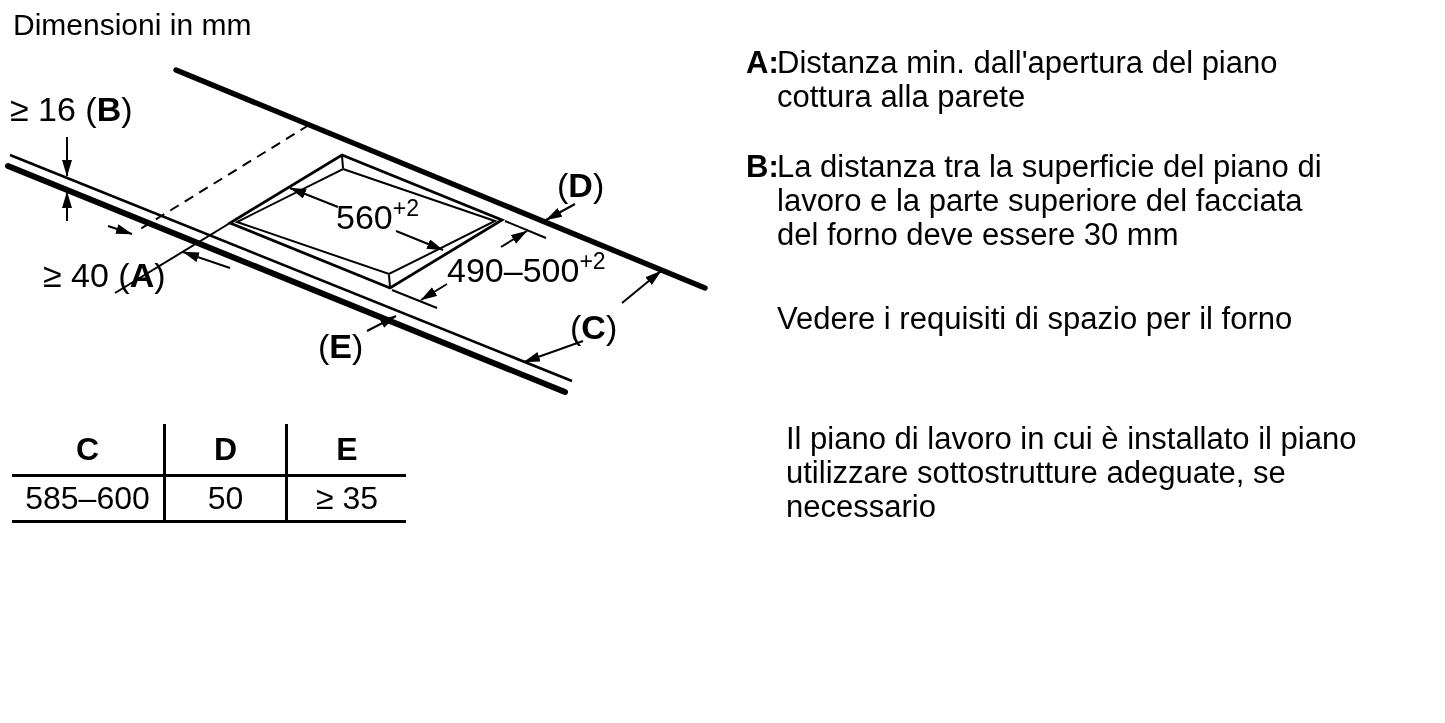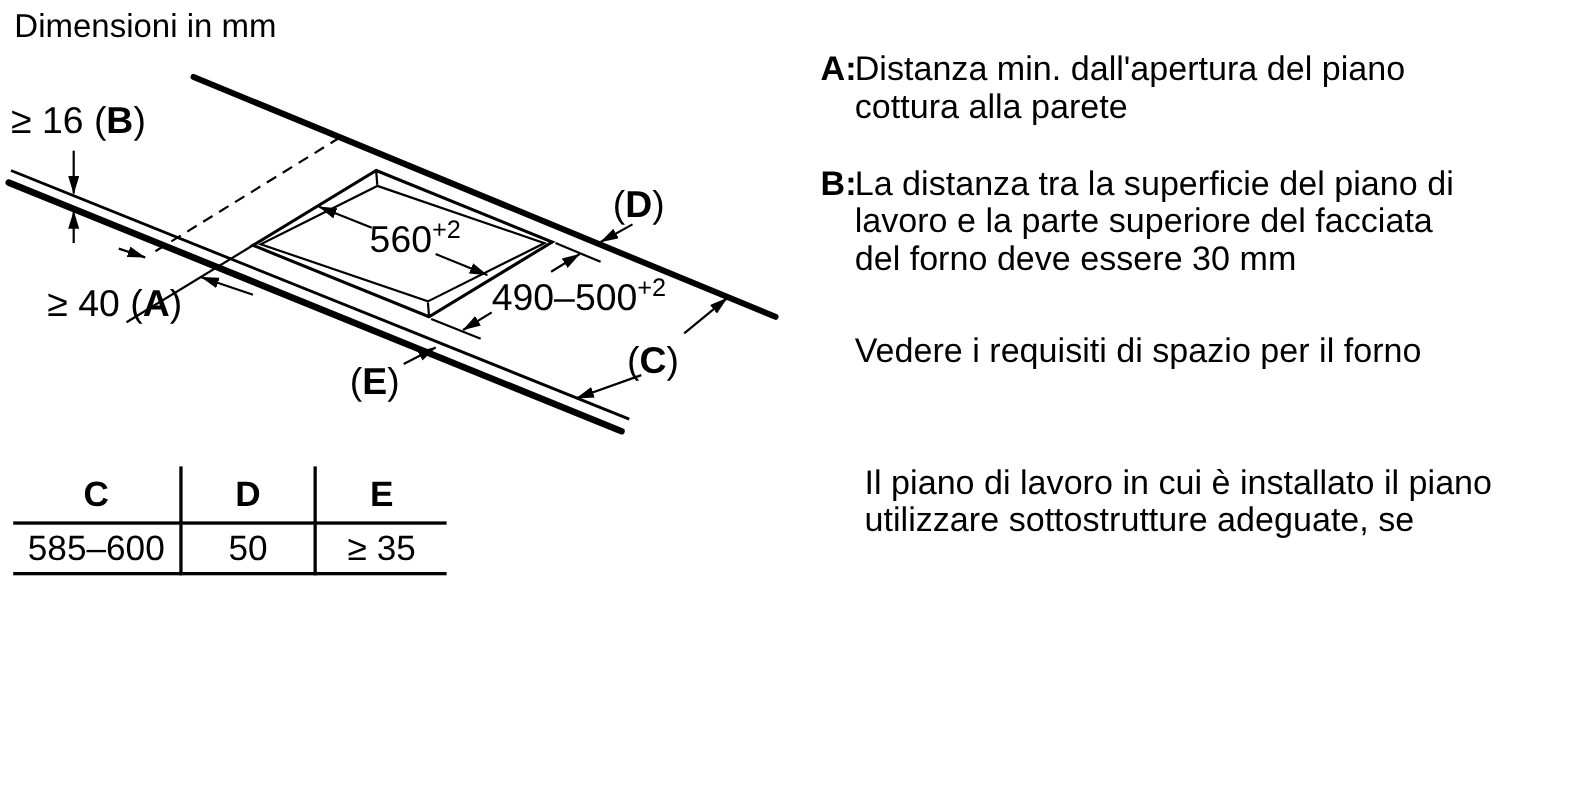--- a/index.html
+++ b/index.html
@@ -129,16 +129,17 @@
   <div class="note" id="note-oven">
     <span class="note-body">
       <div class="line">Vedere i requisiti di spazio per il forno</div>
     </span>
   </div>
 
   <div class="note" id="note-load">
     <span class="note-body">
       <div class="line">Il piano di lavoro in cui è installato il piano</div>
       <div class="line">utilizzare sottostrutture adeguate, se</div>
+      <div class="line">necessario</div>
     </span>
   </div>
 
 </div>
 
 </body></html>

